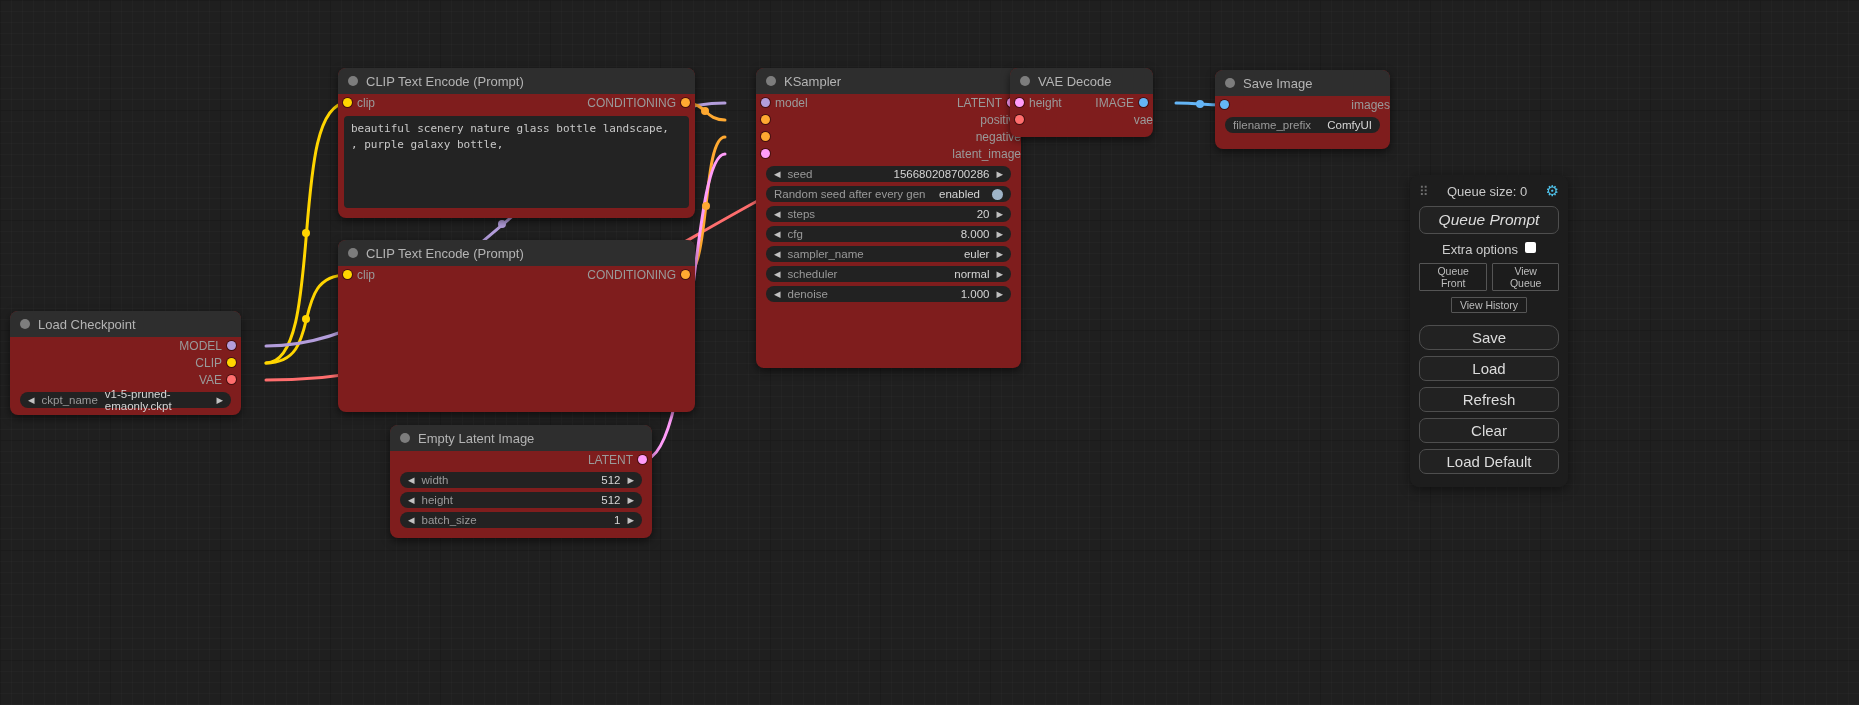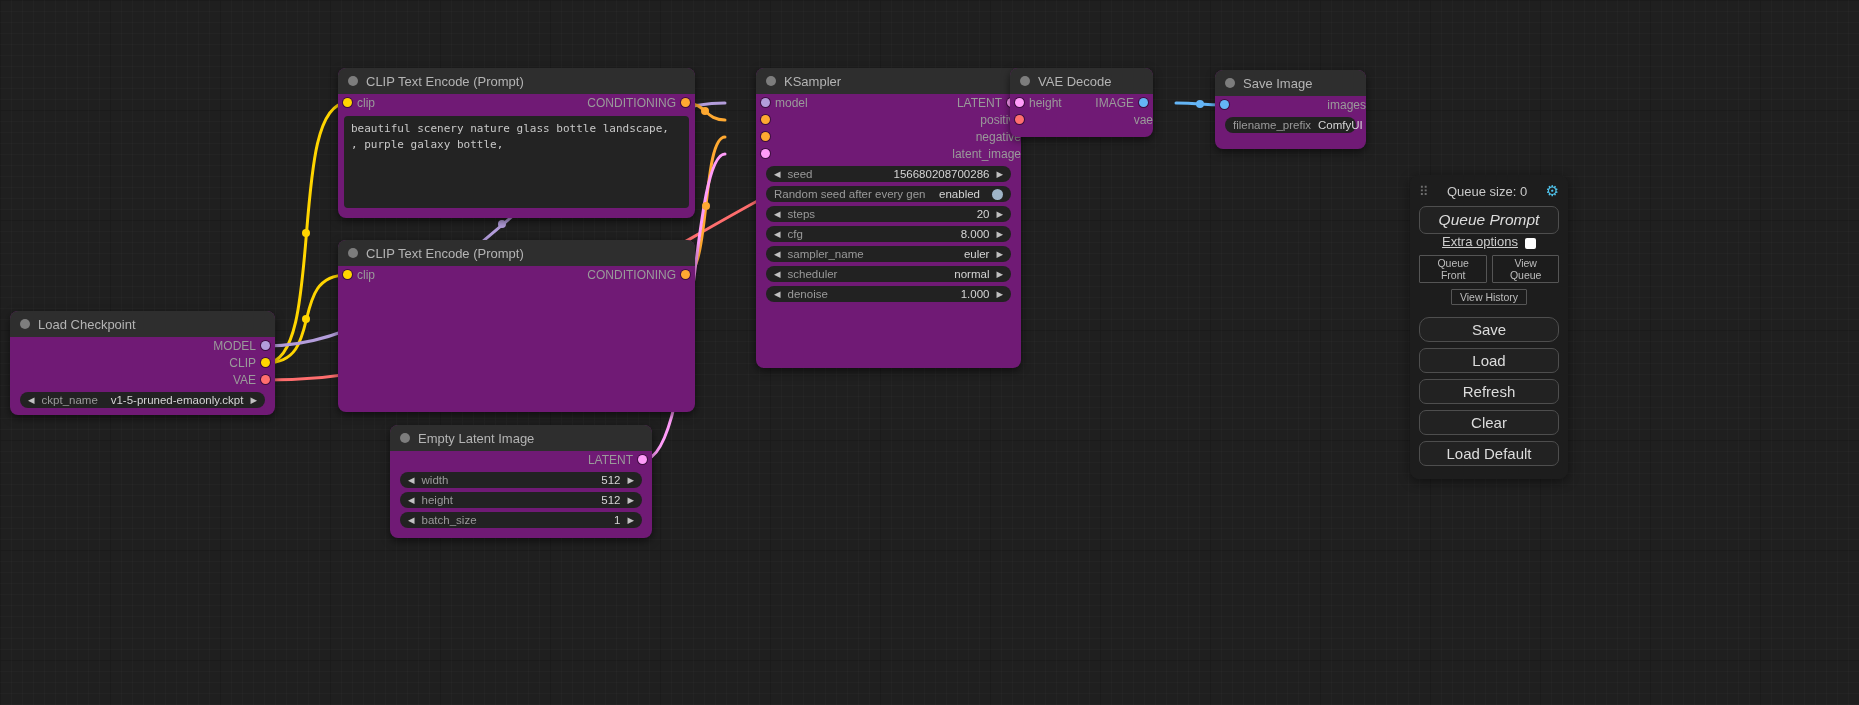--- a/index.html
+++ b/index.html
@@ -11,21 +11,21 @@
       linear-gradient(90deg, rgba(255,255,255,0.018) 1px, transparent 1px),
       linear-gradient(rgba(0,0,0,0.28) 1px, transparent 1px),
       linear-gradient(90deg, rgba(0,0,0,0.28) 1px, transparent 1px);
     background-size:11px 11px, 11px 11px, 110px 110px, 110px 110px;
     font-family:"Liberation Sans", sans-serif;
   }
   .wires{position:absolute;left:0;top:0;z-index:0;}
   .wires path{fill:none;stroke-width:3;stroke-linecap:round;}
 
   .node{
-    position:absolute;z-index:1;background:#701a75;border-radius:8px;
+    position:absolute;z-index:1;background:#7f1d1d;border-radius:8px;
     box-shadow:0 3px 9px rgba(0,0,0,0.55);overflow:hidden;
   }
   .node-title{
     height:26px;display:flex;align-items:center;gap:8px;padding:0 10px;
     background:#2e2e2e;color:#b4b4b4;font-size:13px;
   }
   .collapse-dot{width:10px;height:10px;border-radius:50%;background:#7d7d7d;flex:0 0 auto;}
   .srow{position:relative;height:17px;display:flex;align-items:center;font-size:12px;color:#9a9a9a;justify-content:flex-end;}
   .in-label{margin-left:19px;}
   .out-label{margin-left:auto;margin-right:19px;}
@@ -58,21 +58,21 @@
   .qp-top{display:flex;align-items:center;color:#c9c9c9;font-size:13px;}
   .qp-top .drag{color:#6e6e6e;font-size:13px;cursor:grab;}
   .qp-top .qsize{flex:1;text-align:center;}
   .qp-top .gear{color:#4FC1E9;font-size:15px;cursor:pointer;}
   .btn-big{
     display:block;width:100%;margin-top:6px;background:#222222;border:1px solid #4e4e4e;
     border-radius:7px;color:#dcdcdc;font-size:15px;padding:3px 0;text-align:center;cursor:pointer;
     font-family:inherit;
   }
   .btn-queue{padding:4px 0;font-size:15.5px;font-style:italic;}
-  .extra-row{display:flex;align-items:flex-end;justify-content:center;gap:7px;color:#cccccc;font-size:13px;margin-top:0;text-decoration:underline;}
+  .extra-row{display:flex;align-items:flex-start;justify-content:center;gap:7px;color:#cccccc;font-size:13px;margin-top:8px;}
   .checkbox{width:11px;height:11px;background:#ffffff;border-radius:2px;flex:0 0 auto;cursor:pointer;}
   .small-row{display:flex;gap:5px;margin-top:6px;justify-content:center;}
   .btn-small{
     background:#1c1c1c;border:1px solid #555555;border-radius:1px;color:#bdbdbd;
     font-size:10.5px;padding:1px 8px;cursor:pointer;font-family:inherit;
   }
   .gap-top{margin-top:12px;border-radius:10px;}
 </style>
 </head>
 <body>
@@ -91,21 +91,21 @@
   <circle cx="306" cy="319" r="4" fill="#FFD500"></circle>
   <circle cx="502" cy="224" r="4" fill="#B39DDB"></circle>
   <circle cx="670" cy="251" r="4" fill="#FF6E6E"></circle>
   <circle cx="705" cy="111" r="4" fill="#FFA931"></circle>
   <circle cx="706" cy="206" r="4" fill="#FFA931"></circle>
   <circle cx="690" cy="307" r="4" fill="#FF9CF9"></circle>
   <circle cx="995" cy="103" r="4" fill="#FF9CF9"></circle>
   <circle cx="1200" cy="104" r="4" fill="#64B5F6"></circle>
 </svg>
 
-<div class="node" style="left:10px;top:311px;width:265px;height:104px;">
+<div class="node" style="left:10px;top:311px;width:231px;height:104px;">
   <div class="node-title">
     <span class="collapse-dot"></span>
     <span>Load Checkpoint</span>
   </div>
   <div class="srow">
     <span class="out-label">MODEL</span>
     <span class="dot out c-model"></span>
   </div>
   <div class="srow">
     <span class="out-label">CLIP</span>
@@ -255,21 +255,21 @@
     <span class="in-label">height</span>
     <span class="out-label">IMAGE</span>
     <span class="dot out c-image"></span>
   </div>
   <div class="srow">
     <span class="dot in c-vae"></span>
     <span class="in-label">vae</span>
   </div>
 </div>
 
-<div class="node" style="left:1215px;top:70px;width:151px;height:79px;">
+<div class="node" style="left:1215px;top:70px;width:175px;height:79px;">
   <div class="node-title">
     <span class="collapse-dot"></span>
     <span>Save Image</span>
   </div>
   <div class="srow">
     <span class="dot in c-image"></span>
     <span class="in-label">images</span>
   </div>
   <div class="widget">
     <span>filename_prefix</span>

